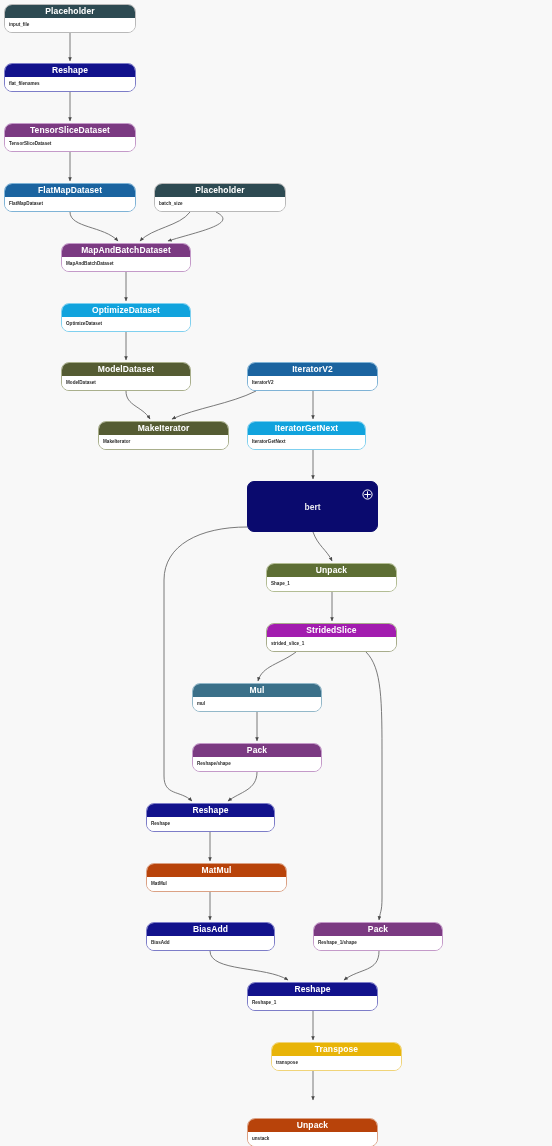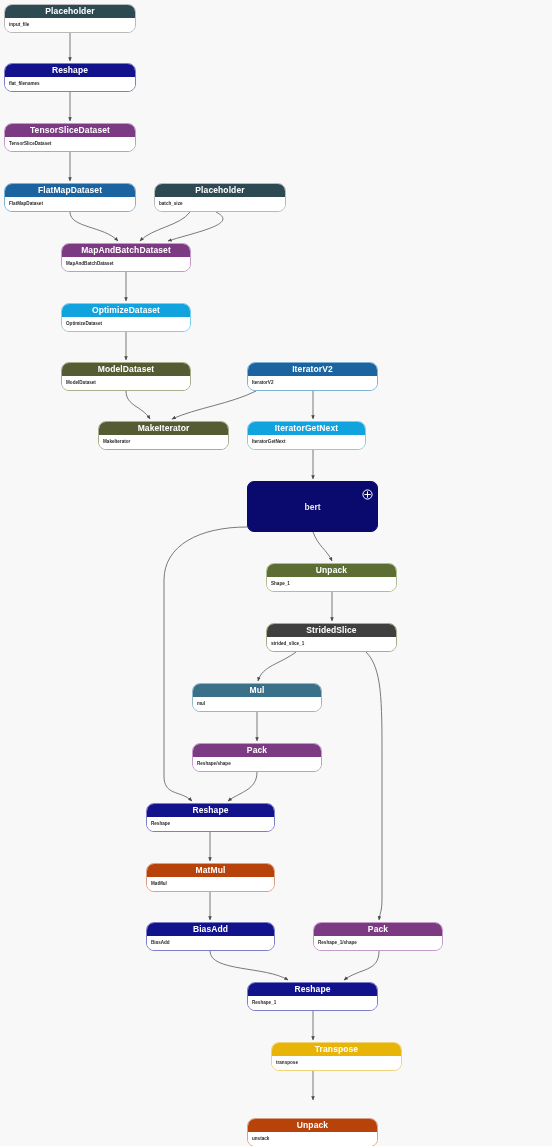--- a/index.html
+++ b/index.html
@@ -164,36 +164,36 @@
       </div>
       <div class="node" style="left: 247px; top: 421px; width: 119px; height: 29px; border-color: rgb(127, 208, 239);">
         <div class="nhdr" style="background: rgb(17, 163, 221);">IteratorGetNext</div>
         <div class="nsub">IteratorGetNext</div>
       </div>
       <div class="node" style="left: 266px; top: 563px; width: 131px; height: 29px; border-color: rgb(179, 189, 148);">
         <div class="nhdr" style="background: rgb(93, 110, 52);">Unpack</div>
         <div class="nsub">Shape_1</div>
       </div>
       <div class="node" style="left: 266px; top: 623px; width: 131px; height: 29px; border-color: rgb(168, 173, 140);">
-        <div class="nhdr" style="background: #404040;">StridedSlice</div>
+        <div class="nhdr" style="background: #a21caf;">StridedSlice</div>
         <div class="nsub">strided_slice_1</div>
       </div>
       <div class="node" style="left: 192px; top: 683px; width: 130px; height: 29px; border-color: rgb(147, 184, 201);">
         <div class="nhdr" style="background: rgb(59, 112, 137);">Mul</div>
         <div class="nsub">mul</div>
       </div>
       <div class="node" style="left: 192px; top: 743px; width: 130px; height: 29px; border-color: rgb(196, 154, 201);">
         <div class="nhdr" style="background: rgb(123, 58, 130);">Pack</div>
         <div class="nsub">Reshape/shape</div>
       </div>
       <div class="node" style="left: 146px; top: 803px; width: 129px; height: 29px; border-color: rgb(125, 125, 200);">
         <div class="nhdr" style="background: rgb(18, 18, 140);">Reshape</div>
         <div class="nsub">Reshape</div>
       </div>
-      <div class="node" style="left: 146px; top: 863px; width: 129px; height: 29px; border-color: rgb(219, 161, 132);">
+      <div class="node" style="left: 146px; top: 863px; width: 141px; height: 29px; border-color: rgb(219, 161, 132);">
         <div class="nhdr" style="background: rgb(184, 67, 10);">MatMul</div>
         <div class="nsub">MatMul</div>
       </div>
       <div class="node" style="left: 146px; top: 922px; width: 129px; height: 29px; border-color: rgb(125, 125, 200);">
         <div class="nhdr" style="background: rgb(18, 18, 140);">BiasAdd</div>
         <div class="nsub">BiasAdd</div>
       </div>
       <div class="node" style="left: 313px; top: 922px; width: 130px; height: 29px; border-color: rgb(196, 154, 201);">
         <div class="nhdr" style="background: rgb(123, 58, 130);">Pack</div>
         <div class="nsub">Reshape_1/shape</div>

